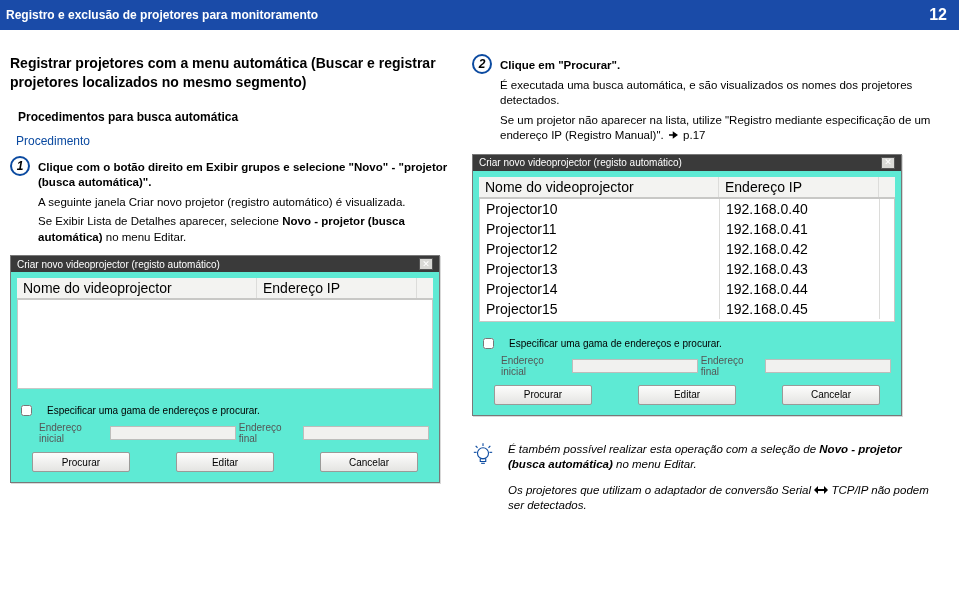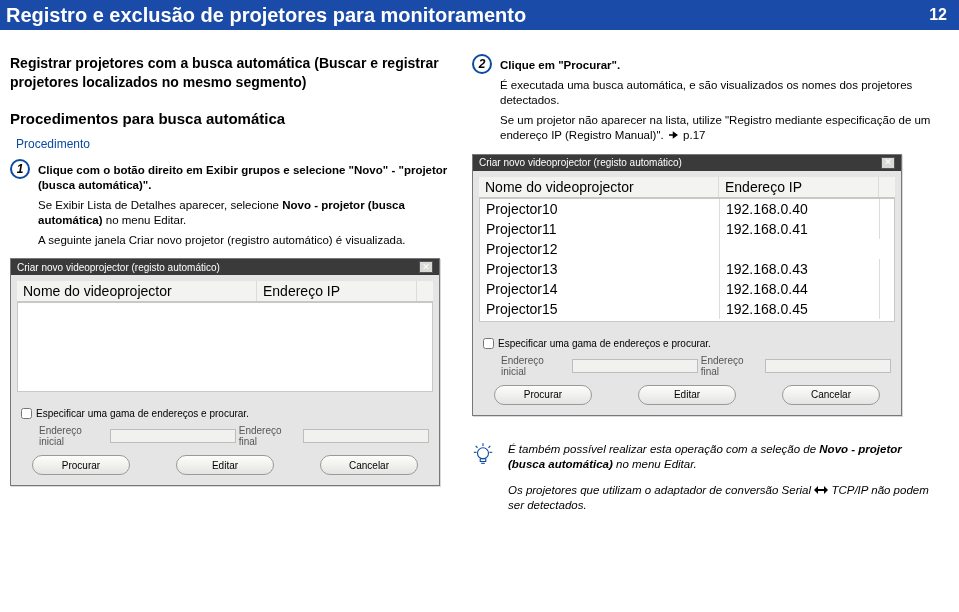--- a/index.html
+++ b/index.html
@@ -16,44 +16,44 @@
   .header-bar {
     background: #1a4ba8;
     color: #fff;
     display: flex;
     align-items: center;
     justify-content: space-between;
     padding: 4px 12px 4px 6px;
     height: 30px;
   }
   .header-title {
-    font-size: 20px;
+    font-size: 12px;
     font-weight: bold;
   }
   .page-number {
     font-size: 16px;
     font-weight: bold;
   }
   .content {
     display: flex;
     padding: 10px 14px 0 10px;
     gap: 22px;
   }
   .left-col { width: 440px; }
   .right-col { width: 460px; }
   .section-title-large {
     font-size: 14px;
     font-weight: bold;
     line-height: 1.35;
     margin: 14px 0 6px 0;
   }
   .section-title-mid {
-    font-size: 15px;
-    font-weight: bold;
-    margin: 18px 0 10px 0;
+    font-size: 12px;
+    font-weight: bold;
+    margin: 18px 0 10px 8px;
   }
   .procedimento-label {
     color: #0b4aa0;
     font-weight: normal;
     margin: 8px 0 8px 6px;
     font-size: 12px;
   }
   .step {
     display: flex;
     gap: 8px;
@@ -78,21 +78,21 @@
   .step-body p { margin: 4px 0; font-size: 11.5px; }
   .hand-ptr {
     display: inline-block;
     width: 13px;
     height: 12px;
     position: relative;
     vertical-align: -2px;
   }
   .hand-ptr svg { display: block; }
   .dialog {
-    background: #e5e5e5;
+    background: #5eead4;
     border: 1px solid #787878;
     width: 430px;
     font-family: "Segoe UI", Tahoma, sans-serif;
     font-size: 10px;
     color: #000;
     box-shadow: 1px 1px 0 rgba(0,0,0,.15);
     margin-top: 6px;
   }
   .dialog .dlg-title {
     background: #3a3a3a;
@@ -131,21 +131,21 @@
     border: 1px solid #c8c8c6;
     height: 124px;
     overflow: hidden;
   }
   .grid-rows.empty { height: 90px; }
   .grid-row { border-bottom: 0; }
   .bottom-panel {
     margin-top: 10px;
     padding: 4px 0 0 0;
   }
-  .chk-row { display:flex; align-items:flex-end; gap:4px; padding: 2px 4px; }
+  .chk-row { display:flex; align-items:flex-end; gap:15px; padding: 2px 4px; }
   .chk-row input { width: 11px; height: 11px; }
   .range-row {
     display: flex;
     gap: 3px;
     padding: 4px 4px 0px 22px;
     align-items:center;
   }
   .range-label { font-size:10px; color:#555; }
   .range-input {
     width: 130px;
@@ -156,21 +156,21 @@
   .btn-row { display:flex; justify-content:center; gap:46px; padding:8px 0 8px 0; }
   .dlg-btn {
     width: 98px;
     height: 20px;
     background: linear-gradient(#fdfdfc,#e4e4e2);
     border: 1px solid #9a9a98;
     font-size: 10px;
     display:flex;
     align-items:center;
     justify-content:center;
-    border-radius: 10px;
+    border-radius: 2px;
   }
   .tip-block {
     display:flex;
     gap:14px;
     margin-top: 26px;
   }
   .tip-icon {
     width: 22px;
     flex: 0 0 22px;
     color: #0b4aa0;
@@ -183,32 +183,32 @@
 </head>
 <body>
 
 <div class="header-bar">
   <span class="header-title">Registro e exclusão de projetores para monitoramento</span>
   <span class="page-number">12</span>
 </div>
 
 <div class="content">
   <div class="left-col">
-    <div class="section-title-large">Registrar projetores com a busca automática (Buscar e registrar projetores localizados no mesmo segmento)</div>
+    <div class="section-title-large">Registrar projetores com a menu automática (Buscar e registrar projetores localizados no mesmo segmento)</div>
     <div class="section-title-mid">Procedimentos para busca automática</div>
     <div class="procedimento-label">Procedimento</div>
 
     <div class="step">
       <div class="step-num">1</div>
       <div class="step-body">
         <p class="lead">Clique com o botão direito em Exibir grupos e selecione "Novo" - "projetor (busca automática)".</p>
+        <p>A seguinte janela Criar novo projetor (registro automático) é visualizada.</p>
         <p>
           <span>Se Exibir Lista de Detalhes aparecer, selecione </span><b>Novo - projetor (busca automática)</b><span> no menu Editar.</span>
         </p>
-        <p>A seguinte janela Criar novo projetor (registro automático) é visualizada.</p>
       </div>
     </div>
 
     <div class="dialog">
       <div class="dlg-title">
         <span>Criar novo videoprojector (registo automático)</span>
         <span class="close-btn">✕</span>
       </div>
       <div class="dlg-body">
         <div class="grid-hdr">
@@ -269,20 +269,21 @@
           <div class="grid-row">
               <div class="gcell name">Projector10</div>
               <div class="gcell ip">192.168.0.40</div>
             </div>
           <div class="grid-row">
               <div class="gcell name">Projector11</div>
               <div class="gcell ip">192.168.0.41</div>
             </div>
           <div class="grid-row">
               <div class="gcell name">Projector12</div>
+              <div class="gcell ip">192.168.0.42</div>
             </div>
           <div class="grid-row">
               <div class="gcell name">Projector13</div>
               <div class="gcell ip">192.168.0.43</div>
             </div>
           <div class="grid-row">
               <div class="gcell name">Projector14</div>
               <div class="gcell ip">192.168.0.44</div>
             </div>
           <div class="grid-row">

